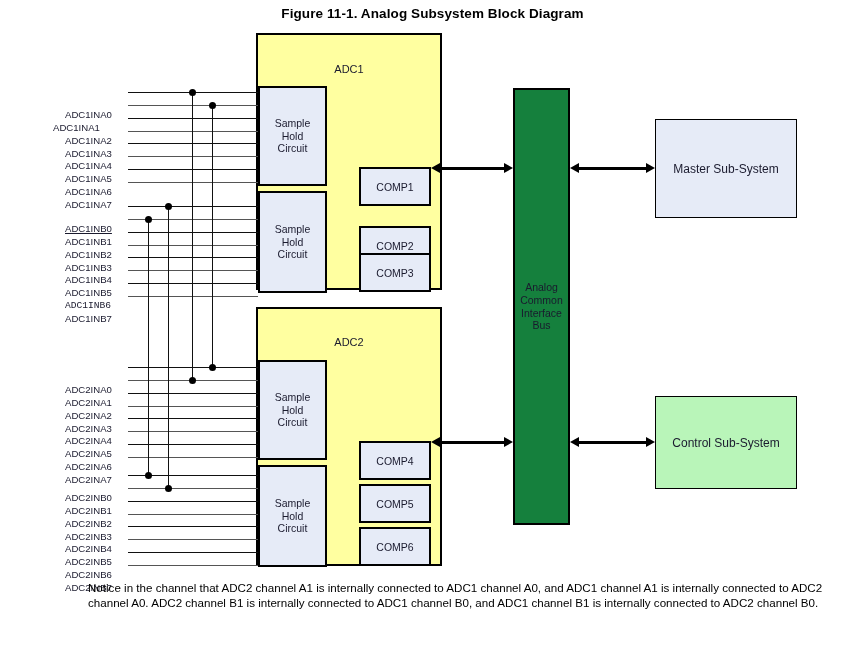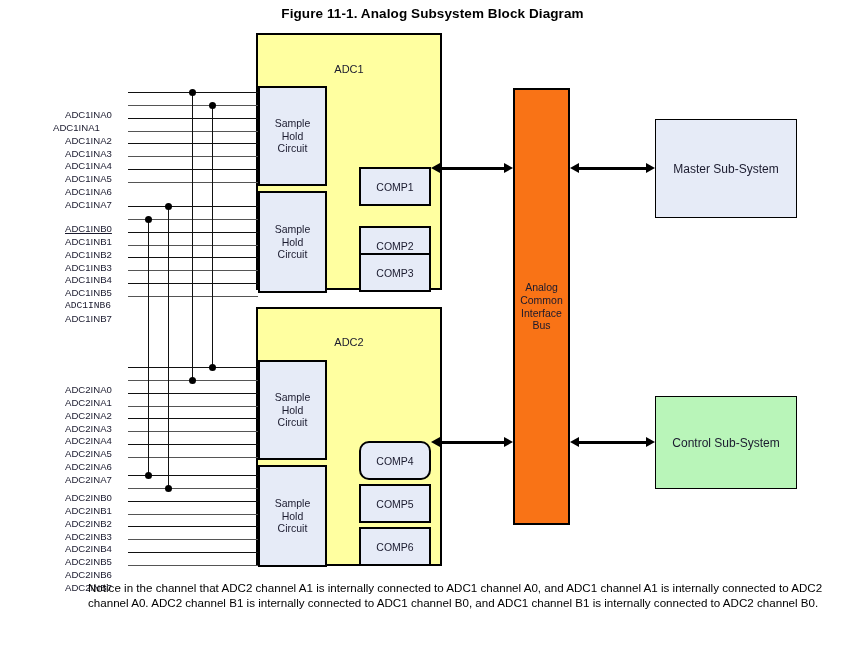--- a/index.html
+++ b/index.html
@@ -11,21 +11,21 @@
              font-size:13.5px;font-weight:bold;color:#000;letter-spacing:.1px;}
 
   
   .blk{position:absolute;box-sizing:border-box;border:2.5px solid #000;}
   .adc{background:#ffffa0;}
   .sh{background:#e6ebf7;border:2px solid #000;display:flex;align-items:center;
       justify-content:center;text-align:center;font-size:10.5px;line-height:12.6px;}
   .comp{background:#e6ebf7;border:2px solid #000;display:flex;align-items:center;
         justify-content:center;font-size:10.5px;}
   .adc-title{position:absolute;width:100%;text-align:center;font-size:11px;color:#1a1a2e;}
-  .bus{background:#f97316;display:flex;align-items:center;justify-content:center;
+  .bus{background:#15803d;display:flex;align-items:center;justify-content:center;
        text-align:center;font-size:10.5px;line-height:12.6px;}
   .subsys{background:#e6ebf7;display:flex;align-items:center;justify-content:center;
           font-size:12px;border:1.5px solid #000;}
   .subsys.ctrl{background:#b9f5b9;}
 
   
   .pin-label{position:absolute;font-size:9.6px;line-height:9.6px;color:#1a1a2e;
              white-space:nowrap;text-align:left;margin-top:23px;}
   .hwire{position:absolute;height:0;border-top:1.3px solid #555;}
   .hwire.dark{border-top-color:#111;}
@@ -89,21 +89,21 @@
   </div>
 </div>
 <div class="sh" style="position:absolute;left:258px;top:465px;width:65px;height:98px;">
   <div>
     <div>Sample</div>
     <div>Hold</div>
     <div>Circuit</div>
   </div>
 </div>
 
-<div class="comp" style="position:absolute;left:359px;top:441px;width:68px;height:35px;border-radius:10px;">
+<div class="comp" style="position:absolute;left:359px;top:441px;width:68px;height:35px;">
     <span>COMP4</span>
   </div>
 <div class="comp" style="position:absolute;left:359px;top:484px;width:68px;height:35px;">
     <span>COMP5</span>
   </div>
 <div class="comp" style="position:absolute;left:359px;top:527px;width:68px;height:35px;">
     <span>COMP6</span>
   </div>
 
 <div class="blk bus" style="left:513px;top:88px;width:57px;height:437px;">

